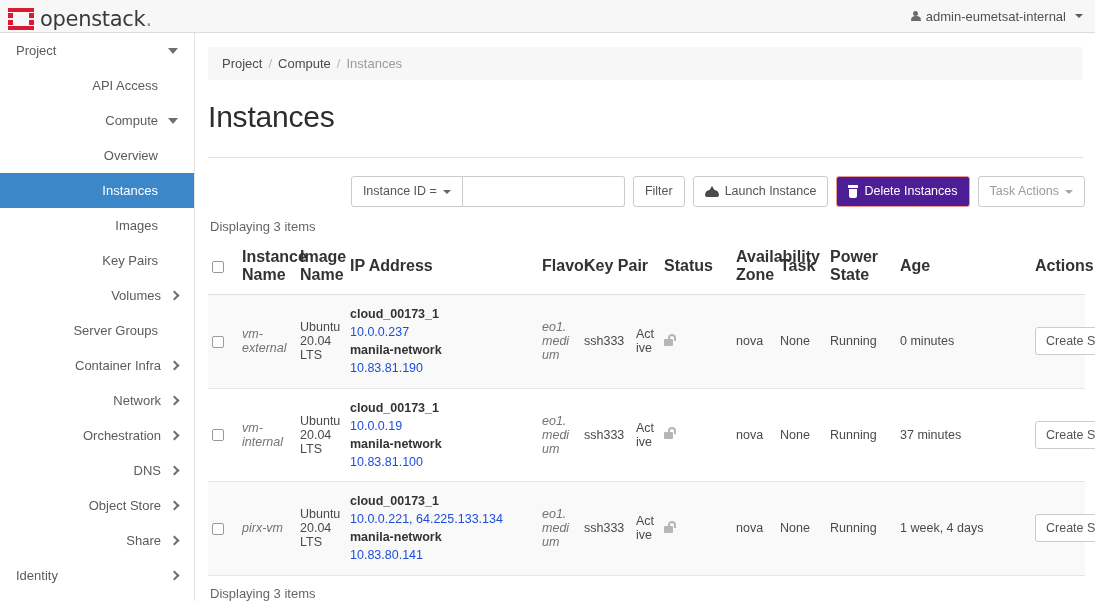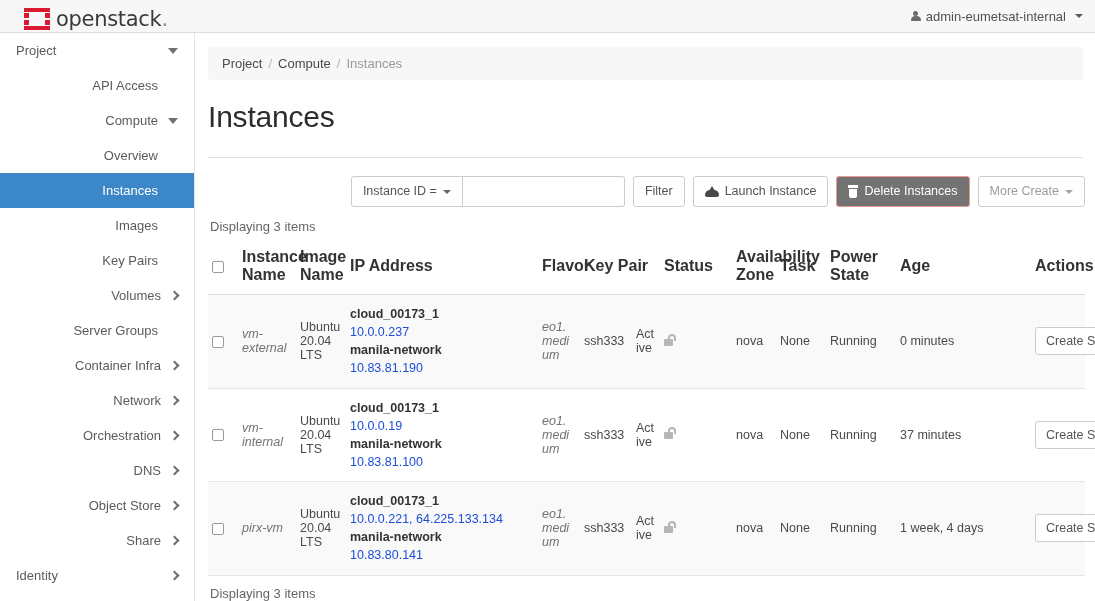--- a/index.html
+++ b/index.html
@@ -15,21 +15,21 @@
   }
 
   
   .navbar {
     position: absolute; top: 0; left: 0;
     width: 1095px; height: 33px;
     background: #f7f7f7;
     border-bottom: 1px solid #dcdcdc;
     display: flex; align-items: center;
   }
-  .brand { display: flex; align-items: center; padding-left: 24px; margin-top: 6px; }
+  .brand { display: flex; align-items: center; padding-left: 8px; margin-top: 6px; }
   .os-logo {
     width: 26px; height: 22px; position: relative; flex: none; margin-right: 6px;
   }
   .os-logo .bar { position: absolute; background: #da1a32; }
   .os-logo .b1 { left: 0; top: 0; width: 26px; height: 4px; }
   .os-logo .b2 { left: 0; bottom: 0; width: 26px; height: 4px; }
   .os-logo .b3 { left: 0; top: 5px; width: 5px; height: 5px; }
   .os-logo .b4 { left: 0; bottom: 5px; width: 5px; height: 5px; }
   .os-logo .b5 { right: 0; top: 5px; width: 5px; height: 5px; }
   .os-logo .b6 { right: 0; bottom: 5px; width: 5px; height: 5px; }
@@ -148,21 +148,21 @@
   .filter-select { border-radius: 3px 0 0 3px; }
   .filter-input {
     height: 31px; width: 162px; border: 1px solid #ccc;
     border-left: none; border-radius: 0 3px 3px 0;
     outline: none; padding: 0 8px; font-size: 12.5px;
     font-family: "Liberation Sans", sans-serif; background: #fff;
   }
   .btn-filter { margin-left: 8px; }
   .btn-launch { margin-left: 8px; align-items: center; }
   .btn-delete {
-    margin-left: 8px; background: #737373; border-color: #ec9891;
+    margin-left: 8px; background: #4c1d95; border-color: #ec9891;
     color: #ffffff;
   }
   .btn-more { margin-left: 8px; color: #9b9b9b; }
 
   .icon-cloud-up { width: 14px; height: 11px; position: relative; flex: none; }
   .icon-cloud-up:before {
     content: ""; position: absolute; bottom: 0; left: 0;
     width: 14px; height: 7px; background: #4a4a4a;
     border-radius: 7px 7px 3px 3px;
   }
@@ -358,21 +358,21 @@
     </div>
     <div class="btn btn-launch">
       <span class="icon-cloud-up"></span>
       <span>Launch Instance</span>
     </div>
     <div class="btn btn-delete">
       <span class="icon-trash"></span>
       <span>Delete Instances</span>
     </div>
     <div class="btn btn-more">
-      <span>More Create</span>
+      <span>Task Actions</span>
       <span class="caret-grey"></span>
     </div>
   </div>
 
   <div class="count-line">Displaying 3 items</div>
 
   <div class="table-wrap">
     <table class="insttable">
       <colgroup>
         <col style="width:30px">

